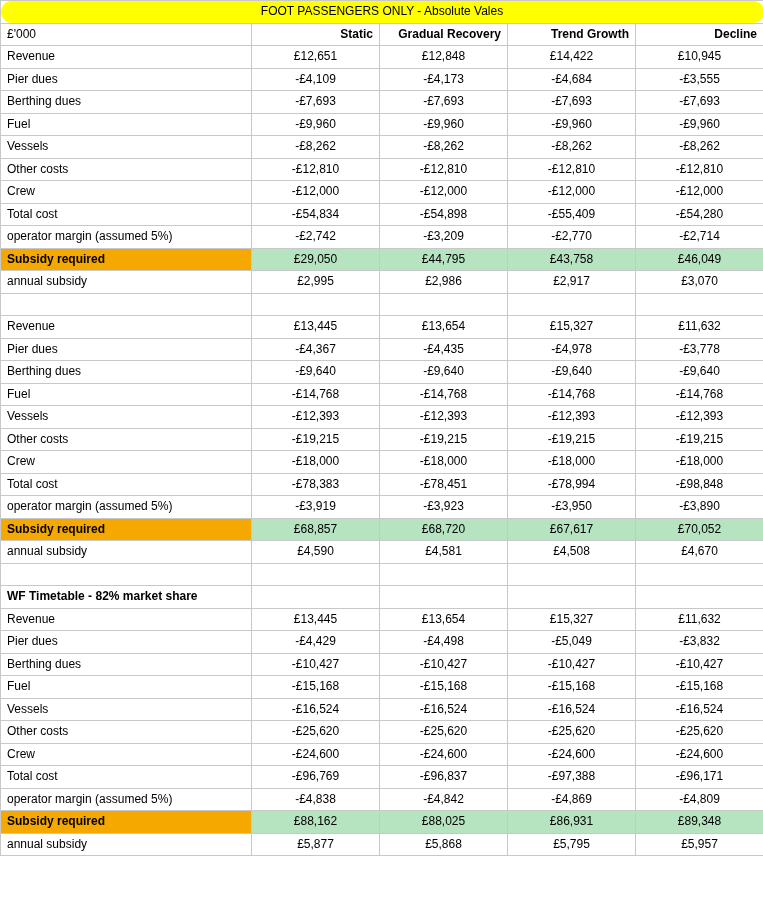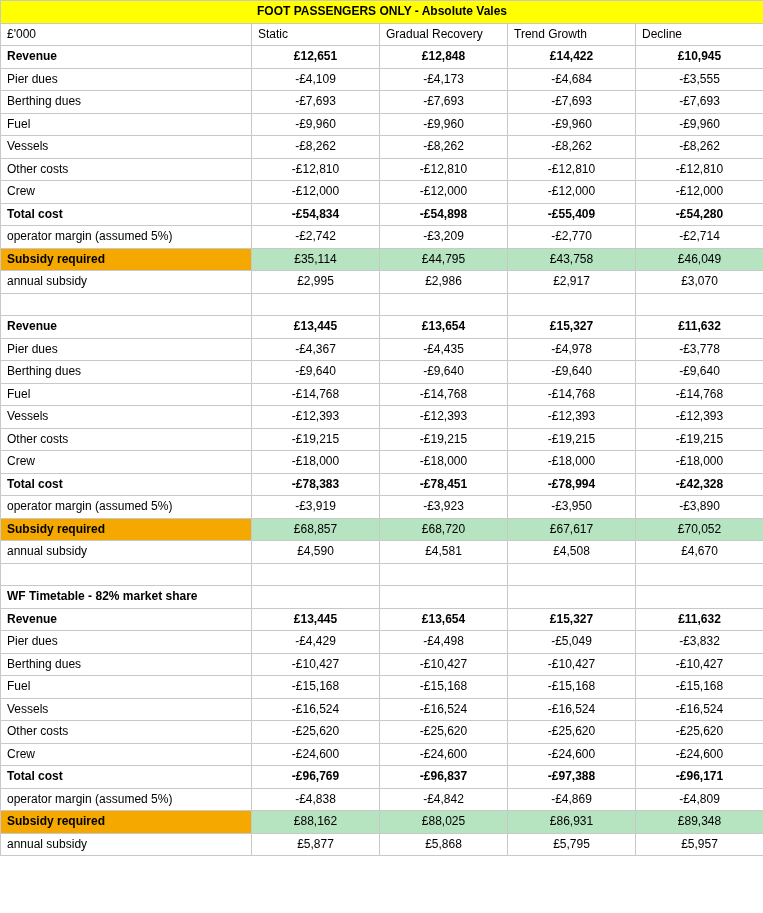--- a/index.html
+++ b/index.html
@@ -37,26 +37,26 @@
   col.c-val { width: 128px; }
   .title-cell {
     background: #ffff00;
     text-align: center;
     font-size: 12.5px;
     height: 24px;
     line-height: 24px;
     border: 1px solid #c8c8c8;
   }
   .hdr {
-    text-align: left;
-    font-weight: normal;
+    text-align: right;
+    font-weight: bold;
   }
   .lbl { text-align: left; }
   .val { text-align: center; }
-  .bold { font-weight: bold; }
+  .bold { font-weight: normal; border-radius: 11px; }
   .ital { }
   .section { font-weight: bold; }
   .subsidy-label {
     background: #f5a800;
     font-weight: bold;
   }
   .subsidy-val {
     background: #b6e3c0;
     text-align: center;
     font-weight: normal;
@@ -145,21 +145,21 @@
         </tr>
         <tr>
           <td class="lbl ital">operator margin (assumed 5%)</td>
           <td class="val ital">-£2,742</td>
           <td class="val ital">-£3,209</td>
           <td class="val ital">-£2,770</td>
           <td class="val ital">-£2,714</td>
         </tr>
         <tr>
           <td class="lbl subsidy-label">Subsidy required</td>
-          <td class="subsidy-val">£35,114</td>
+          <td class="subsidy-val">£29,050</td>
           <td class="subsidy-val">£44,795</td>
           <td class="subsidy-val">£43,758</td>
           <td class="subsidy-val">£46,049</td>
         </tr>
         <tr>
           <td class="lbl ital">annual subsidy</td>
           <td class="val ital">£2,995</td>
           <td class="val ital">£2,986</td>
           <td class="val ital">£2,917</td>
           <td class="val ital">£3,070</td>
@@ -218,21 +218,21 @@
           <td class="val">-£18,000</td>
           <td class="val">-£18,000</td>
           <td class="val">-£18,000</td>
           <td class="val">-£18,000</td>
         </tr>
         <tr>
           <td class="lbl bold">Total cost</td>
           <td class="val bold">-£78,383</td>
           <td class="val bold">-£78,451</td>
           <td class="val bold">-£78,994</td>
-          <td class="val bold">-£42,328</td>
+          <td class="val bold">-£98,848</td>
         </tr>
         <tr>
           <td class="lbl ital">operator margin (assumed 5%)</td>
           <td class="val ital">-£3,919</td>
           <td class="val ital">-£3,923</td>
           <td class="val ital">-£3,950</td>
           <td class="val ital">-£3,890</td>
         </tr>
         <tr>
           <td class="lbl subsidy-label">Subsidy required</td>

